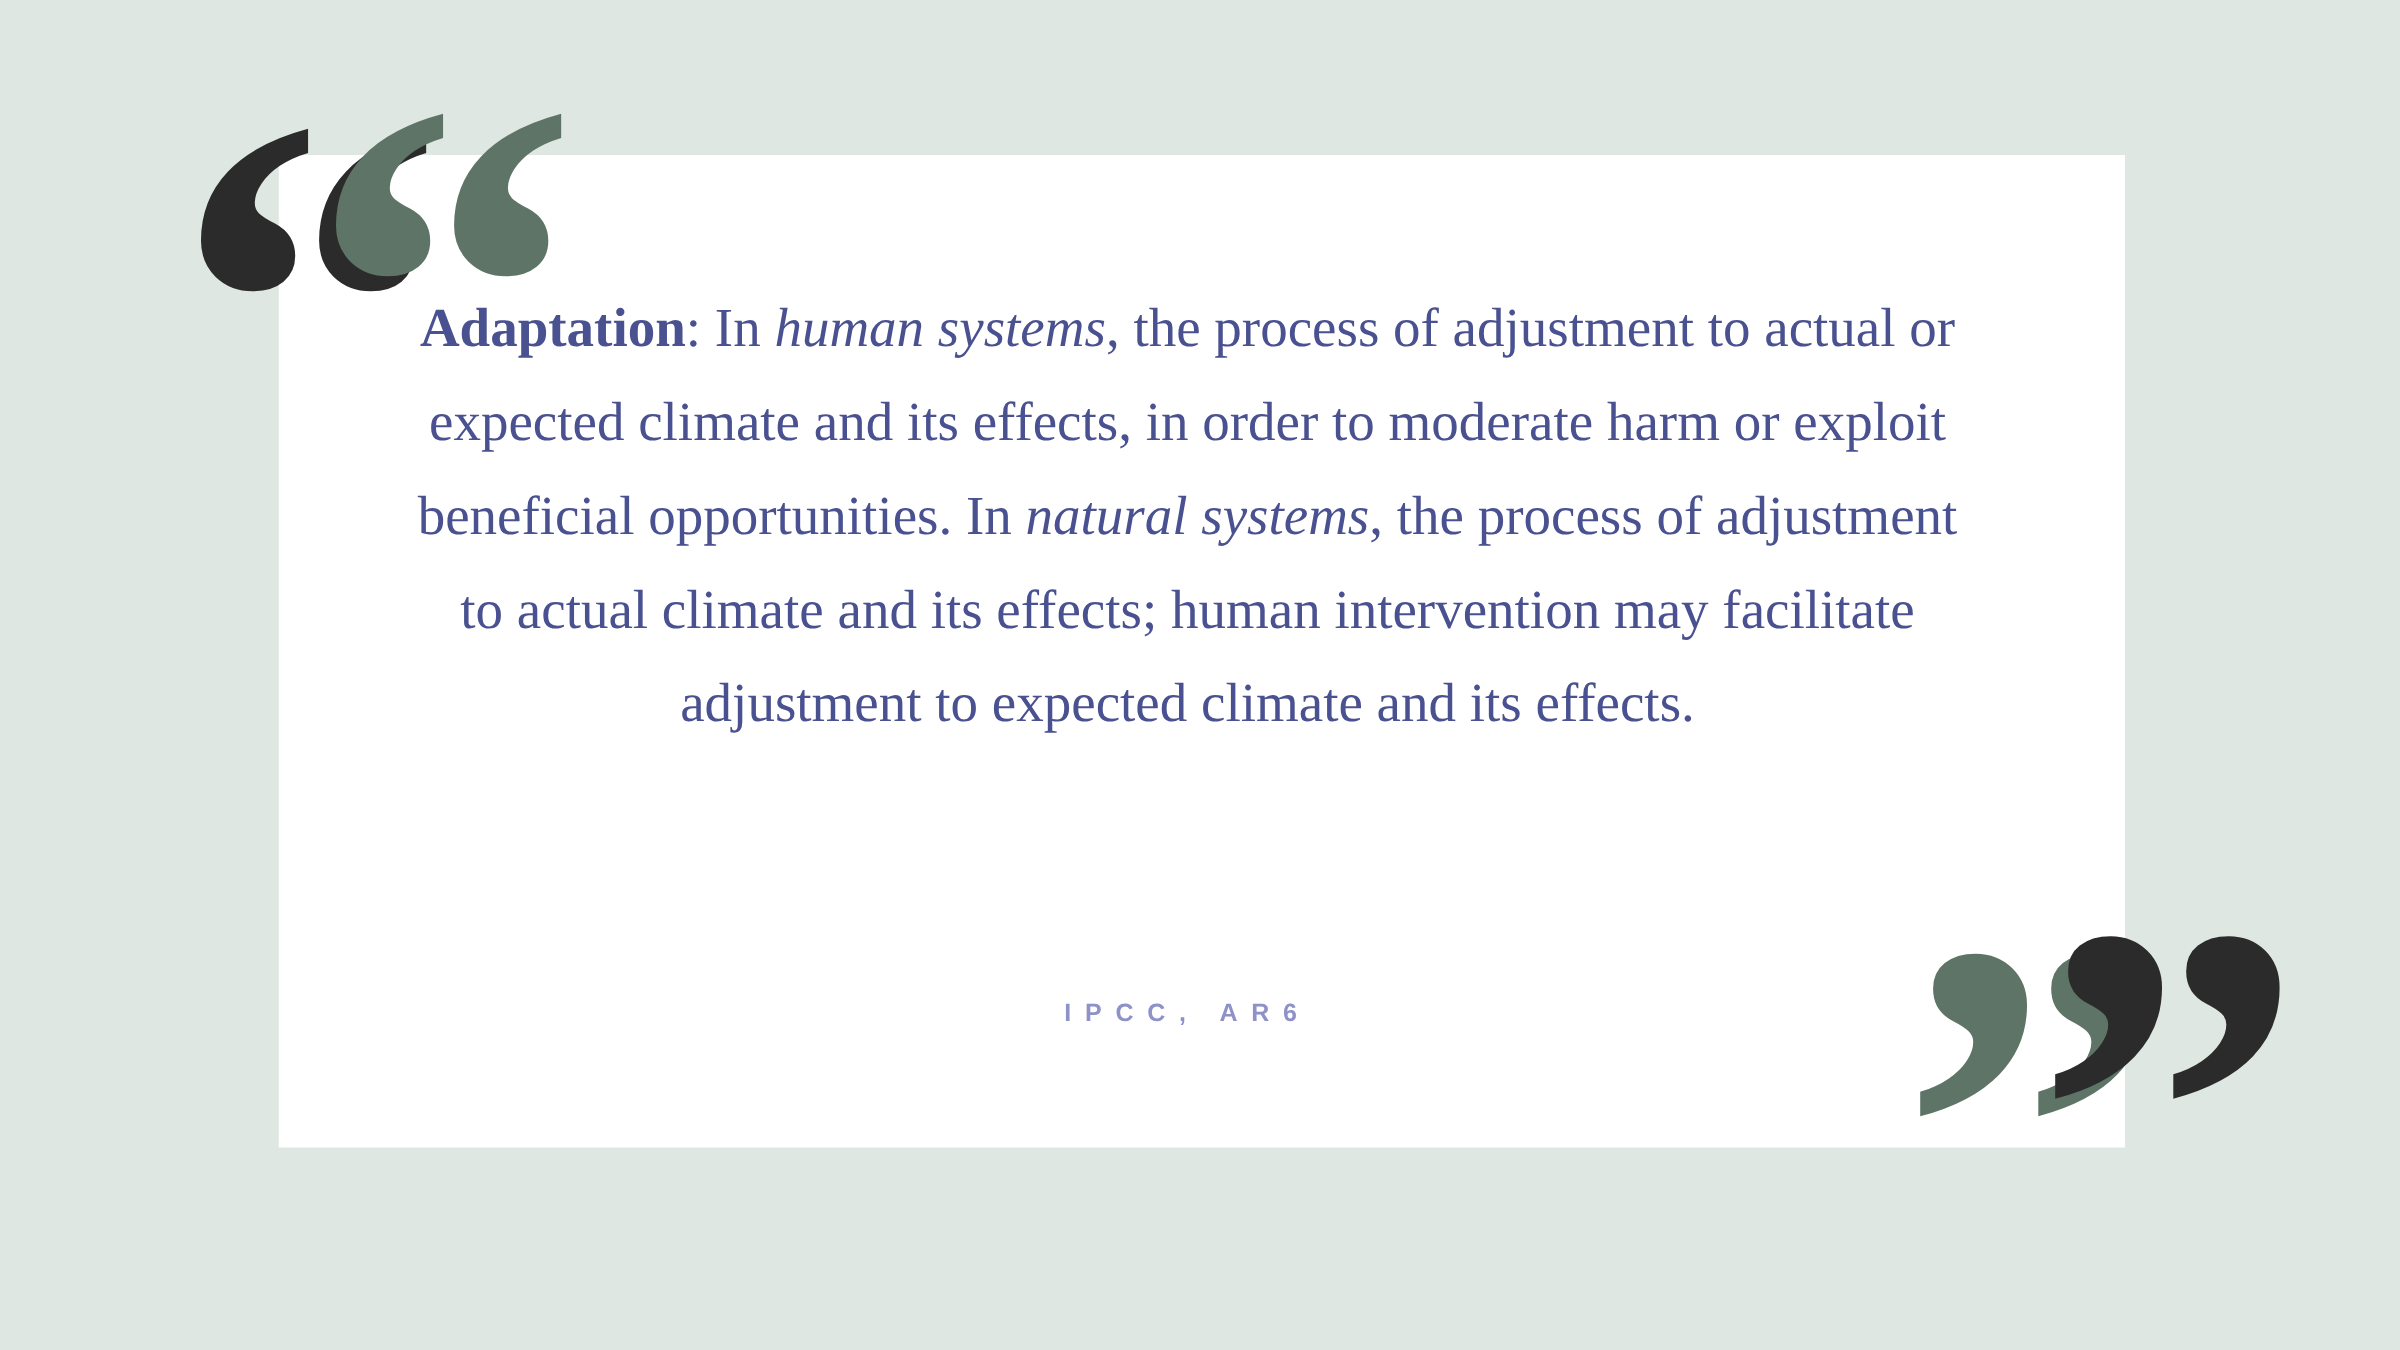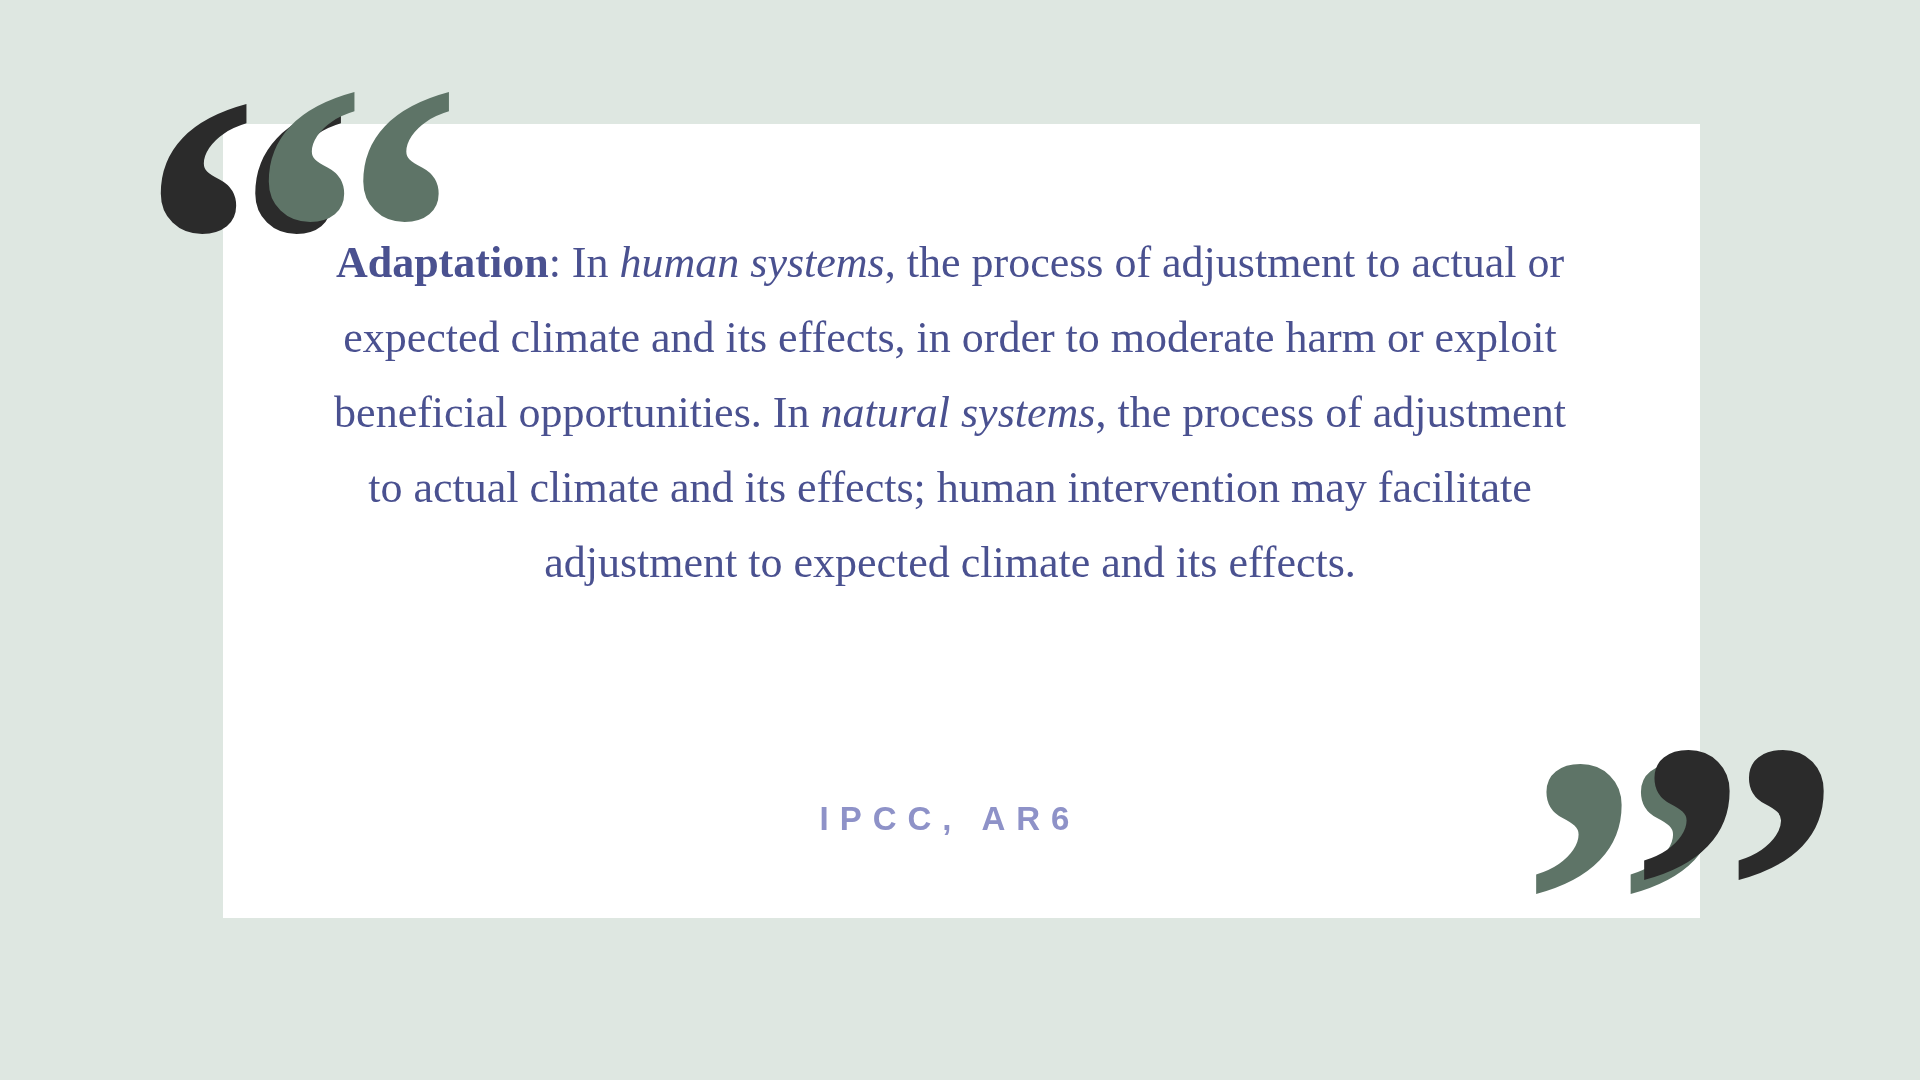--- a/index.html
+++ b/index.html
@@ -105,21 +105,21 @@
 
   
   #quote-attribution {
     position: absolute;
     left: 330px;
     top: 800px;
     width: 1240px;
     text-align: center;
     color: #8e92c8;
     font-family: "Liberation Sans", sans-serif;
-    font-size: 33px;
+    font-size: 20px;
     font-weight: 700;
     letter-spacing: 11px;
   }
 </style>
 </head>
 <body>
 
 <div id="stage" style="background: rgb(222, 231, 225);">
 
   <div id="quote-card" style="background: rgb(255, 255, 255);"></div>

